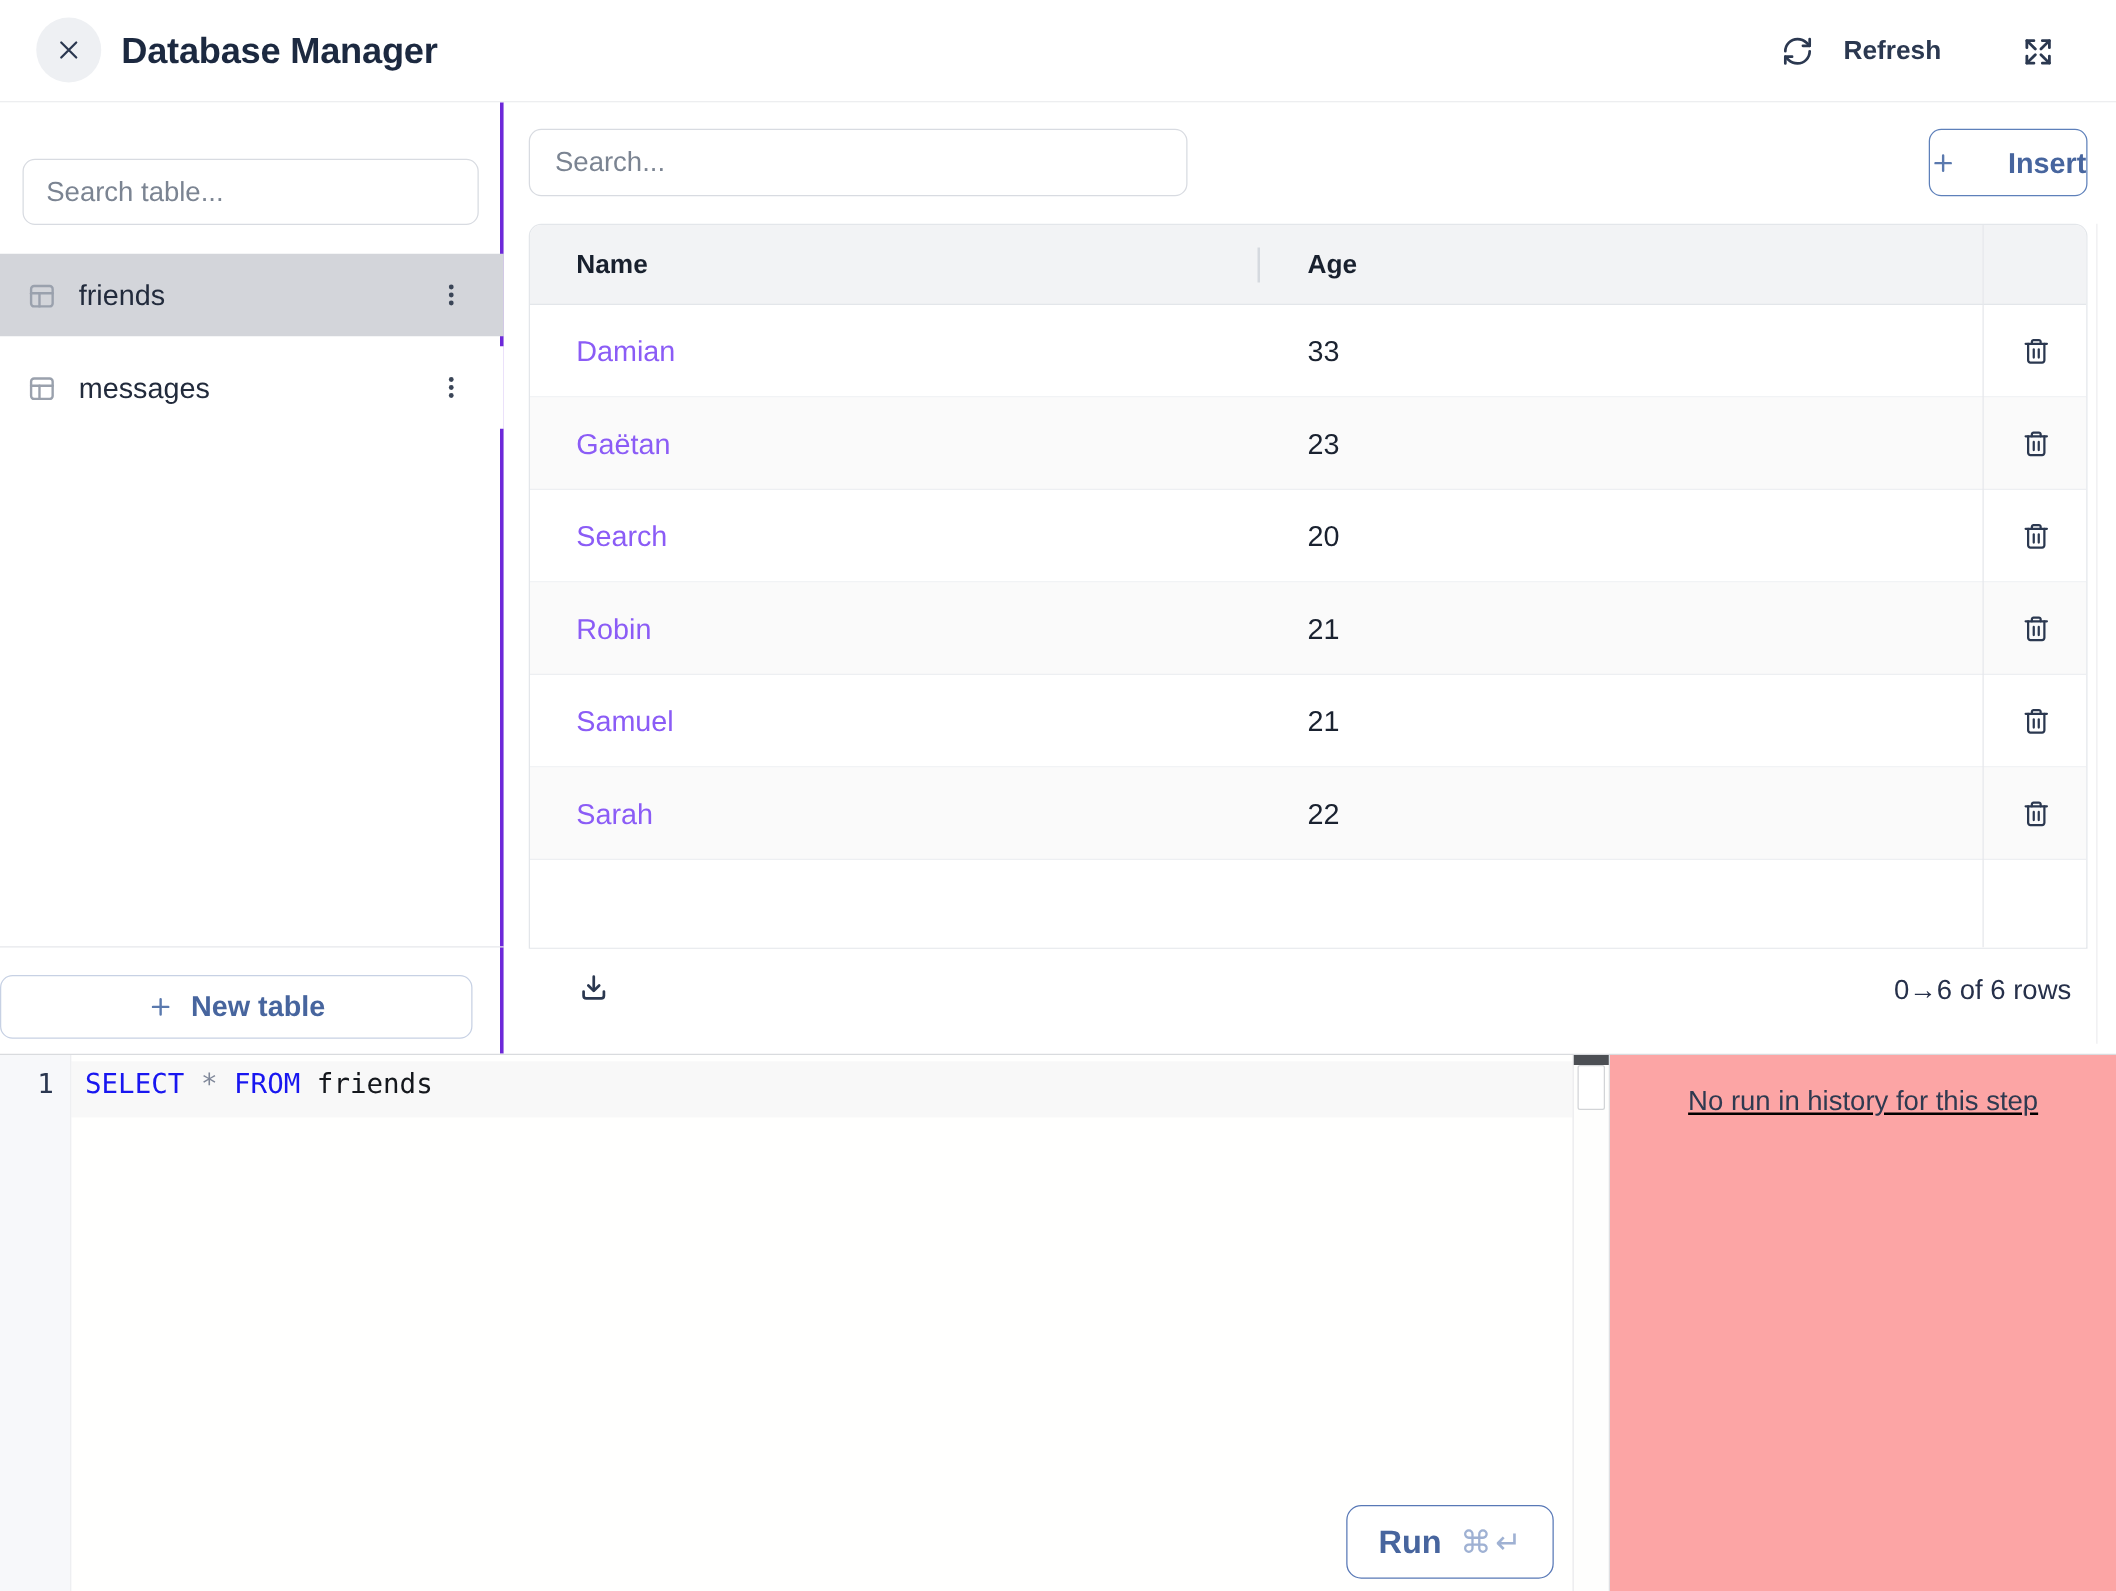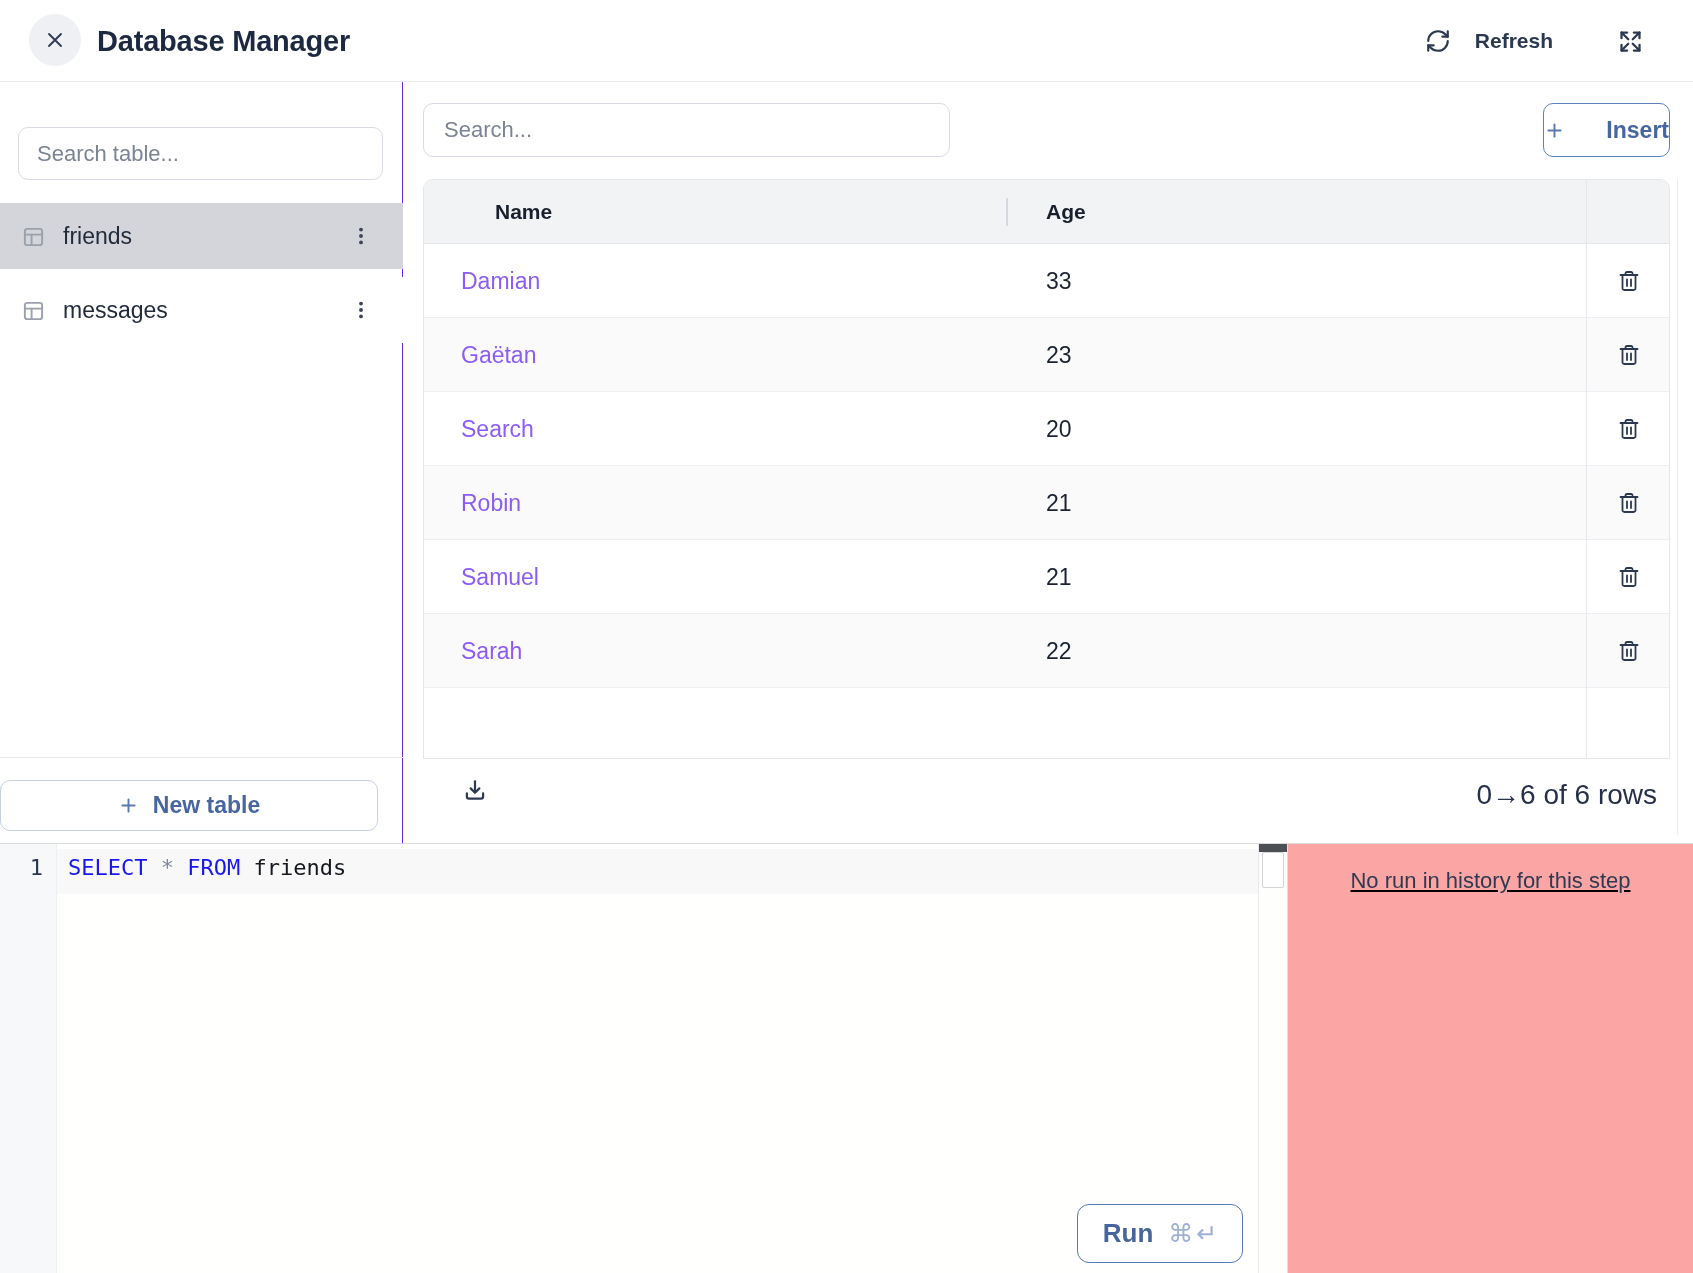--- a/index.html
+++ b/index.html
@@ -14,21 +14,21 @@
   .page-title { position:absolute; left:97px; top:0; height:82px; display:flex; align-items:center;
     font-size:29px; font-weight:700; color:#1c2940; letter-spacing:-0.2px; }
   .hdr-actions { position:absolute; right:0; top:0; height:82px; display:flex; align-items:center; }
   .refresh-btn { display:flex; align-items:center; gap:24px; background:none; border:none; cursor:pointer;
     font-family:inherit; font-size:21px; font-weight:700; color:#2b3850; margin-right:62px; }
   .expand-btn { background:none; border:none; cursor:pointer; width:30px; height:30px; margin-right:48px;
     display:flex; align-items:center; justify-content:center; }
   svg.ic { display:block; }
 
   
-  .sidebar { position:absolute; left:0; top:82px; width:403px; height:761px; background:#fff; border-right:1px solid #6d28d9; }
+  .sidebar { position:absolute; left:0; top:82px; width:403px; height:761px; background:#fff; border-right:3px solid #6d28d9; }
   .tbl-search { position:absolute; left:18px; top:45px; width:365px; height:53px; border:1px solid #d8dbe1;
     border-radius:10px; font-family:inherit; font-size:22px; padding:0 18px; color:#2b3850; outline:none; background:#fff; }
   .tbl-search::placeholder { color:#7b8492; }
   .tbl-list { position:absolute; left:0; top:121px; width:403px; }
   .tbl-item { position:relative; width:403px; height:66px; display:flex; align-items:center; padding-left:22px;
     margin-bottom:8px; cursor:pointer; background:#fff; }
   .tbl-item.selected { background:#d3d5da; }
   .tbl-item .tbl-label { margin-left:18px; font-size:23px; color:#222b3c; }
   .kebab-btn { position:absolute; right:24px; top:50%; transform:translateY(-50%); width:36px; height:44px;
     background:none; border:none; cursor:pointer; display:flex; align-items:center; justify-content:center; }
@@ -43,38 +43,38 @@
     border-radius:10px; font-family:inherit; font-size:22px; padding:16px 20px; color:#2b3850; outline:none; background:#fff; }
   .row-search::placeholder { color:#7b8492; }
   .insert-btn { position:absolute; left:1140px; top:21px; width:127px; height:54px; background:#fff;
     border:1.5px solid #5e80ba; border-radius:10px; cursor:pointer; display:flex; align-items:center; justify-content:space-between;
     gap:13px; font-family:inherit; font-size:23px; font-weight:700; color:#47659e; }
 
   .card { position:absolute; left:20px; top:97px; width:1247px; height:580px; border:1px solid #e3e6ea;
     border-radius:10px 10px 0 0; background:#fff; overflow:hidden; }
   .thead { position:relative; width:100%; height:64px; background:#f2f3f5; border-bottom:1px solid #e3e6ea; }
   .thead .hname { position:absolute; left:37px; top:0; height:64px; display:flex; align-items:center;
-    font-size:21px; font-weight:700; color:#18202e;margin-left:34px; }
+    font-size:21px; font-weight:700; color:#18202e; }
   .thead .hage { position:absolute; left:622px; top:0; height:64px; display:flex; align-items:center;
     font-size:21px; font-weight:700; color:#18202e; }
   .hsep { position:absolute; left:582px; top:18px; width:2px; height:28px; background:#d5d9df; }
   .col-sep { position:absolute; left:1162px; top:0; bottom:0; width:1px; background:#e6e8ec; }
   .trow { position:relative; width:100%; height:74px; background:#fff; border-bottom:1px solid #edeff2; }
   .trow.alt { background:#fafafa; }
   .trow .cname { position:absolute; left:37px; top:0; height:74px; display:flex; align-items:center;
     font-size:23px; color:#8b5cf6; }
   .trow .cage { position:absolute; left:622px; top:0; height:74px; display:flex; align-items:center;
     font-size:23px; color:#1a2230; }
   .trash-btn { position:absolute; left:1162px; top:0; width:85px; height:74px; background:none; border:none;
     cursor:pointer; display:flex; align-items:center; justify-content:center; }
   .tfiller { width:100%; height:72px; background:#fff; }
 
   .dl-btn { position:absolute; left:52px; top:688px; width:40px; height:40px; background:none; border:none;
     cursor:pointer; display:flex; align-items:center; justify-content:center; }
-  .row-count { position:absolute; right:36px; top:697px; font-size:28px; color:#26304a; }
+  .row-count { position:absolute; right:36px; top:697px; font-size:22px; color:#26304a; }
   .scroll-edge { position:absolute; left:1274px; top:97px; bottom:8px; width:1px; background:#ededf0; }
 
   
   .editor { position:absolute; left:0; top:843px; width:1693px; height:430px; background:#fffffe; border-top:1px solid #d9dbde; }
   .active-line { position:absolute; left:0; top:5px; width:1258px; height:45px; background:rgba(120,125,135,0.05); }
   .gutter { position:absolute; left:0; top:0; width:57px; height:430px; background:#f7f8fa; border-right:1px solid #eeeff1; }
   .line-no { position:absolute; right:13px; top:11px; font-family:"DejaVu Sans Mono", monospace; font-size:22px; color:#2b3750; }
   .codeline { position:absolute; left:68px; top:11px; font-family:"DejaVu Sans Mono", monospace; font-size:22px; white-space:pre; }
   .tok-kw { color:#1816f0; }
   .tok-op { color:#7f8799; }

